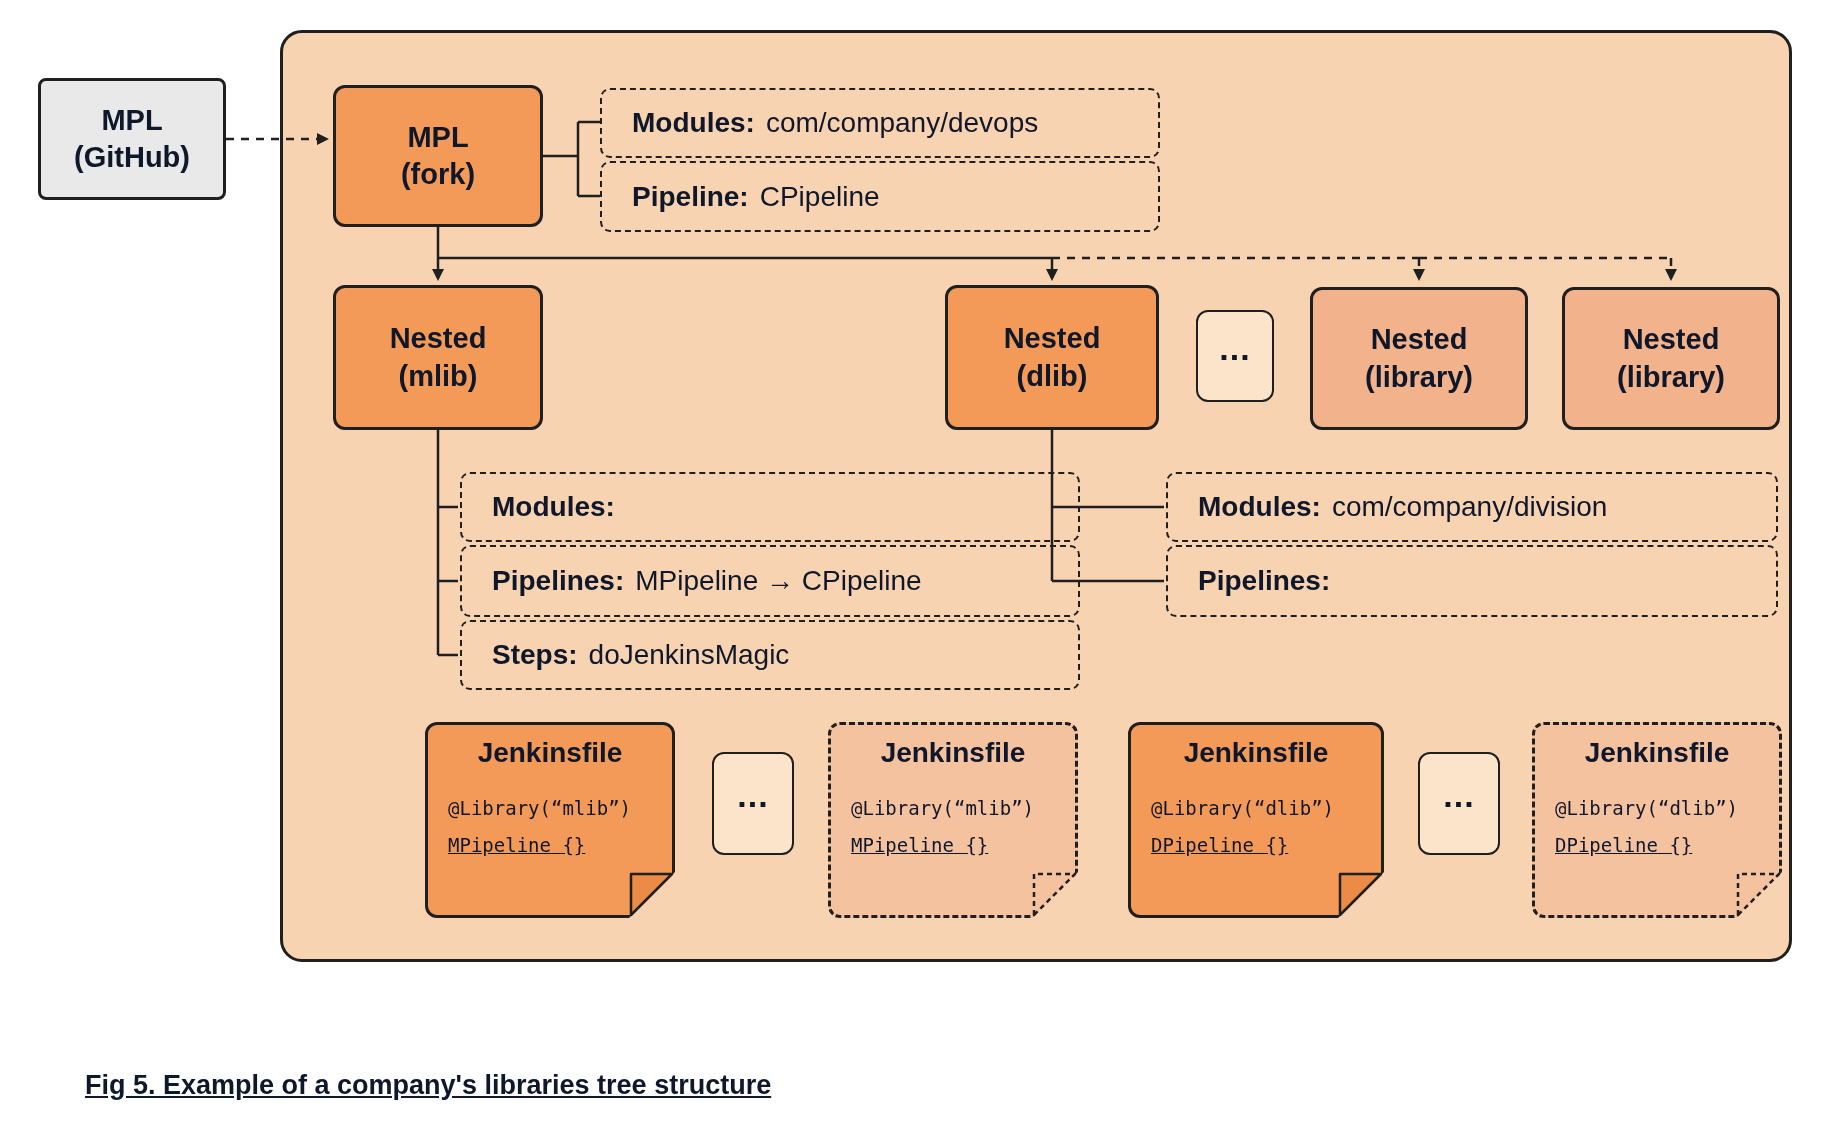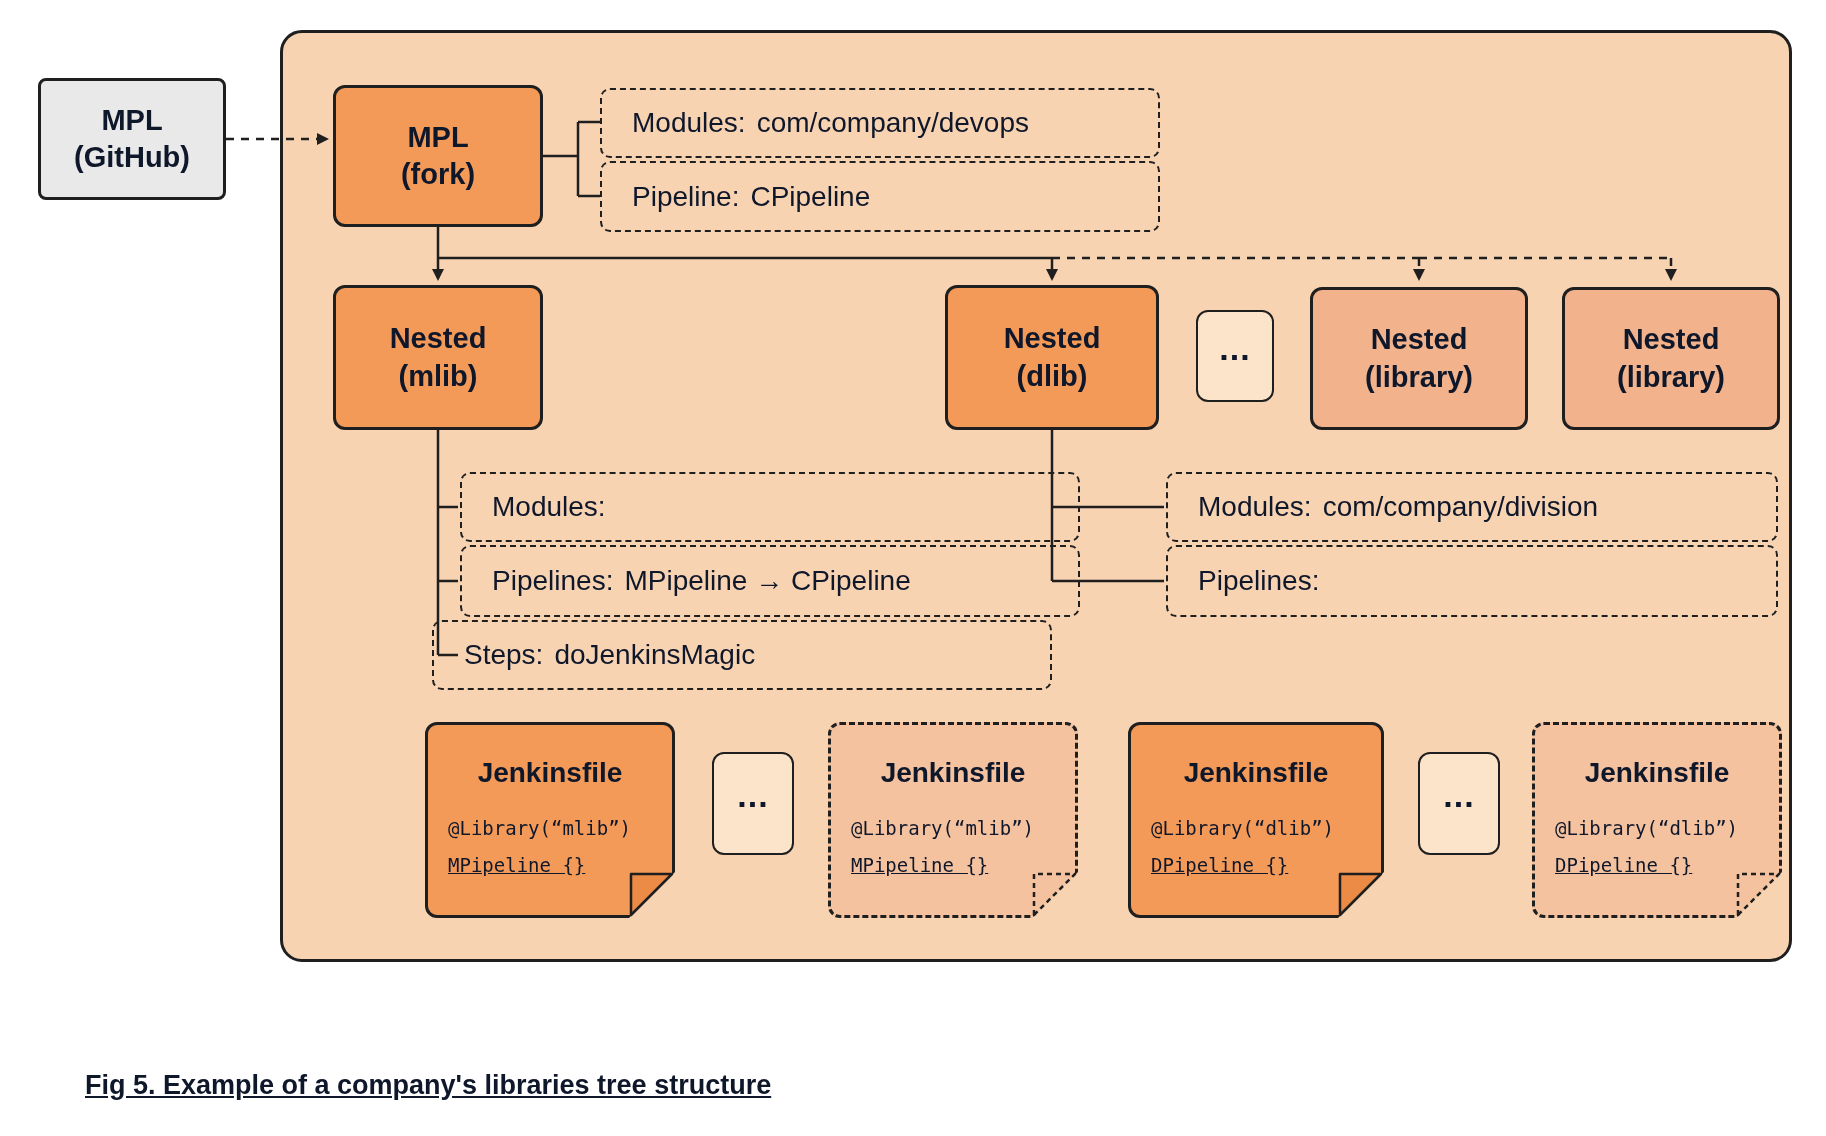--- a/index.html
+++ b/index.html
@@ -18,39 +18,39 @@
   .dashedbox{border-style:dashed;background:transparent;}
   .mpl-github{left:38px;top:78px;width:188px;height:122px;}
   .mpl-fork{left:333px;top:85px;width:210px;height:142px;}
   .company{left:1545px;top:88px;width:238px;height:108px;}
   .nested-mlib{left:333px;top:285px;width:210px;height:145px;}
   .nested-dlib{left:945px;top:285px;width:214px;height:145px;}
   .nested-lib1{left:1310px;top:287px;width:218px;height:143px;}
   .nested-lib2{left:1562px;top:287px;width:218px;height:143px;}
   .info{position:absolute;box-sizing:border-box;border:2.5px dashed #1f1f1f;border-radius:10px;
         display:flex;align-items:center;padding-left:30px;font-size:28px;background:transparent;white-space:nowrap;}
-  .info b{margin-right:11px;font-weight:400;}
+  .info b{margin-right:11px;font-weight:700;}
   .info-fork-modules{left:600px;top:88px;width:560px;height:70px;}
   .info-fork-pipeline{left:600px;top:161px;width:560px;height:71px;}
   .info-mlib-modules{left:460px;top:472px;width:620px;height:70px;}
   .info-mlib-pipelines{left:460px;top:545px;width:620px;height:72px;}
-  .info-mlib-steps{left:432px;top:620px;width:620px;height:70px;}
+  .info-mlib-steps{left:460px;top:620px;width:620px;height:70px;}
   .info-dlib-modules{left:1166px;top:472px;width:612px;height:70px;}
   .info-dlib-pipelines{left:1166px;top:545px;width:612px;height:72px;}
   .dots{position:absolute;box-sizing:border-box;border:2.5px solid #1f1f1f;border-radius:12px;
         background:#fce4cb;display:flex;align-items:center;justify-content:center;
         font-weight:700;font-size:34px;letter-spacing:1px;padding-bottom:16px;}
   .dots-top{left:1196px;top:310px;width:78px;height:92px;}
   .dots-j1{left:712px;top:752px;width:82px;height:103px;}
   .dots-j2{left:1418px;top:752px;width:82px;height:103px;}
   .jfile{position:absolute;box-sizing:border-box;width:250px;height:196px;
          border:3px solid #1f1f1f;border-radius:12px;}
   .jfile.solid{background:#f49a58;}
   .jfile.dashedjf{border-style:dashed;background:#f5c2a0;}
-  .jfile .title{text-align:center;font-weight:700;font-size:28px;margin-top:32px;}
+  .jfile .title{text-align:center;font-weight:700;font-size:28px;margin-top:12px;}
   .jfile .code{font-family:"DejaVu Sans Mono","Liberation Mono",monospace;font-size:19px;
                margin-left:20px;white-space:nowrap;}
   .jfile .code1{margin-top:28px;}
   .jfile .code2{margin-top:15px;text-decoration:underline;}
   .jf1{left:425px;top:722px;}
   .jf2{left:828px;top:722px;}
   .jf3{left:1128px;top:722px;width:256px;}
   .jf4{left:1532px;top:722px;}
   .fold{position:absolute;right:-3px;bottom:-3px;}
   .connectors{position:absolute;left:0;top:0;pointer-events:none;}

